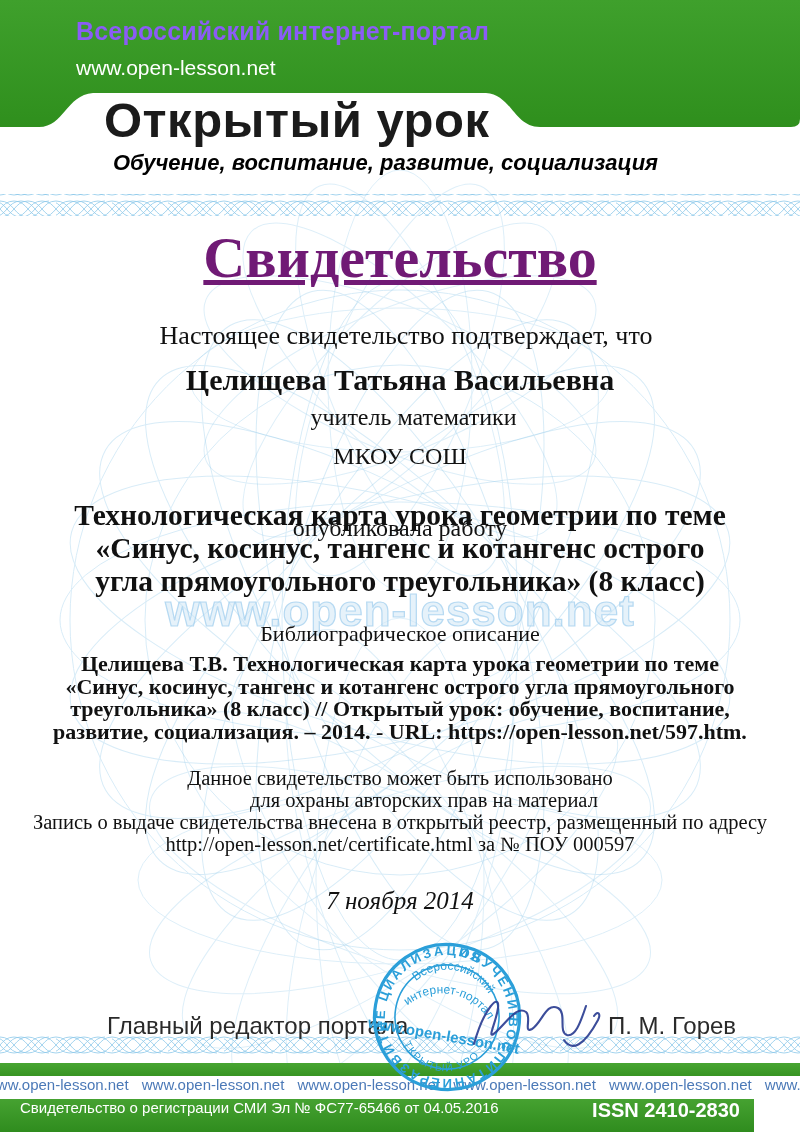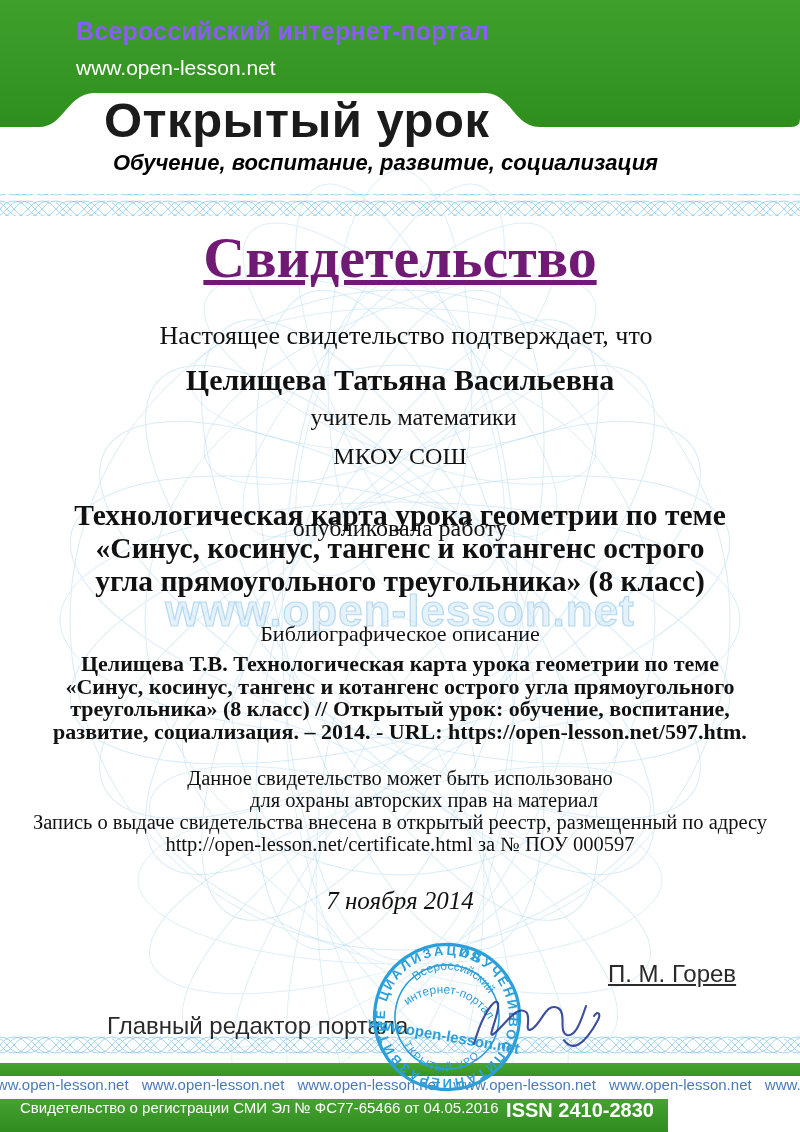--- a/index.html
+++ b/index.html
@@ -36,34 +36,34 @@
   .bhead{top:621px;font:400 22px "Liberation Serif",serif;}
   .biblio{top:653px;font:700 22px "Liberation Serif",serif;line-height:22.5px;
           padding:0 20px;text-wrap:balance;}
   .small{font:400 20.5px "Liberation Serif",serif;}
   .u1{top:767px;} .u2{top:789px;padding-left:48px;} .g1{top:811px;} .g2{top:833px;font-family:Liberation Serif, serif;}
   .date{top:872px;font:italic 400 25px "Liberation Serif",serif;margin-top:15px;}
 
   
   .editor-label{position:absolute;left:107px;top:1012px;z-index:2;color:#2a2a2a;
                 font:400 24px "Liberation Sans",sans-serif;}
-  .editor-name{position:absolute;left:608px;top:960px;z-index:2;color:#2a2a2a;
-               font:400 24px "Liberation Sans",sans-serif;text-decoration:underline;}
+  .editor-name{position:absolute;left:608px;top:1012px;z-index:2;color:#2a2a2a;
+               font:400 24px "Liberation Sans",sans-serif;}
   .stamp-wrap{position:absolute;left:366px;top:936px;width:162px;height:162px;z-index:5;
               transform:rotate(10deg);}
   .sig-wrap{position:absolute;left:468px;top:986px;width:140px;height:82px;z-index:6;}
 
   
   .bar1{position:absolute;left:0;top:1063px;width:800px;height:13px;z-index:3;
         background:linear-gradient(#48a532,#379422);}
   .urlrow{position:absolute;left:-14px;top:1076px;width:828px;height:23px;z-index:3;
           background:#fff;white-space:nowrap;overflow:hidden;line-height:23px;
           font:400 15px "Liberation Sans",sans-serif;color:#4b79b7;}
   .urlrow span{margin-right:9px;}
-  .footer{position:absolute;left:0;top:1099px;width:668px;height:33px;z-index:4;
+  .footer{position:absolute;left:0;top:1099px;width:754px;height:33px;z-index:4;
           background:linear-gradient(#46a231,#2f8c1e);}
   .footer .reg{position:absolute;left:20px;top:0;line-height:33px;color:#fff;
                font:400 15px "Liberation Sans",sans-serif;}
   .footer .issn{position:absolute;right:14px;top:0;line-height:33px;color:#fff;
                 font:700 20px "Liberation Sans",sans-serif;}
 </style>
 </head>
 <body>
 
 <div id="page">

